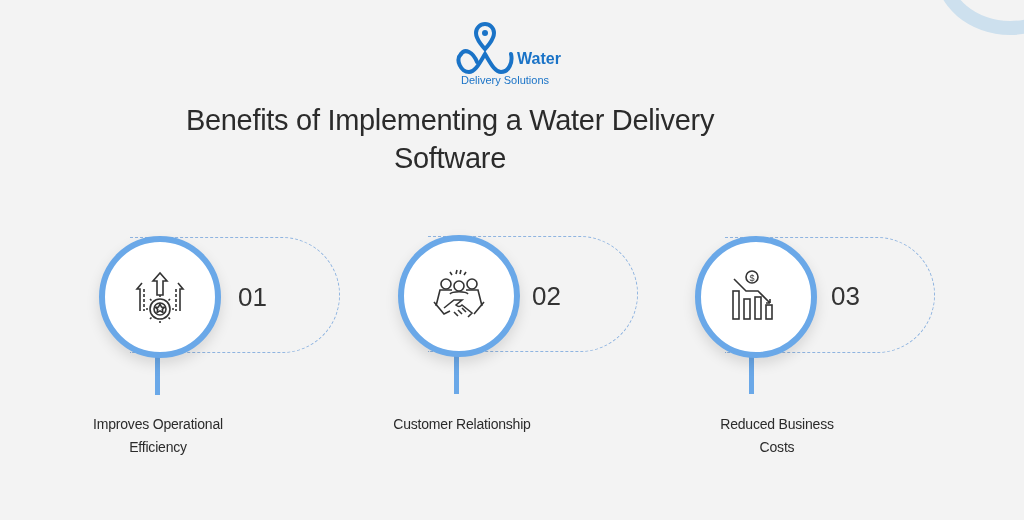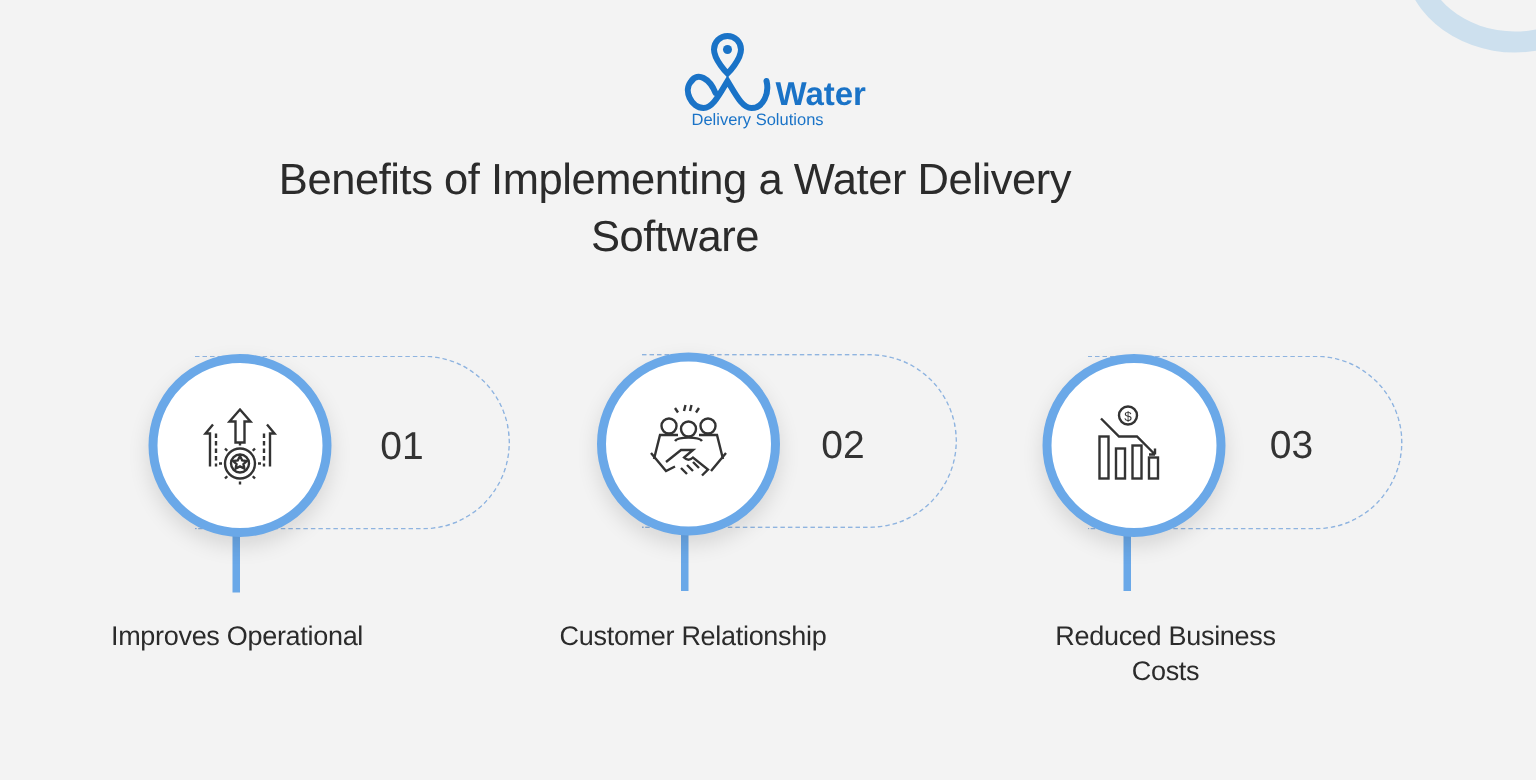--- a/index.html
+++ b/index.html
@@ -8,21 +8,21 @@
     background:#f3f3f3;
     font-family:"Liberation Sans", sans-serif;
     color:#2b2b2b;
   }
   .deco-ring {
     position:absolute; left:935px; top:-95px; width:150px; height:130px;
     border:14px solid #cde0ee; border-radius:50%; box-sizing:border-box;
   }
   .logo { position:absolute; left:455px; top:18px; width:120px; height:72px; }
   .logo-text {
-    position:absolute; left:517px; top:50px; font-size:22px; font-weight:bold;
+    position:absolute; left:517px; top:50px; font-size:16px; font-weight:bold;
     color:#1a73c7; letter-spacing:0px;
   }
   .logo-sub {
     position:absolute; left:461px; top:74px; font-size:11px; color:#1a73c7;
   }
   .title {
     position:absolute; left:0; top:101px; width:900px; text-align:center;
     font-size:29px; line-height:38px; color:#2b2b2b; letter-spacing:-0.3px;
   }
   .pill {
@@ -31,25 +31,25 @@
     border-radius:0 60px 60px 0; box-sizing:border-box;
   }
   .circle {
     position:absolute; width:122px; height:122px; border-radius:50%;
     background:#ffffff; border:6px solid #6aa8e8; box-sizing:border-box;
     box-shadow:0 6px 14px rgba(0,0,0,0.12);
     display:flex; align-items:center; justify-content:center;
   }
   .stem { position:absolute; width:5px; height:42px; background:#6aa8e8; }
   .num {
-    position:absolute; font-size:26px; color:#333; width:60px; text-align:center;
+    position:absolute; font-size:26px; color:#333; width:60px; 
   }
   .label {
     position:absolute; width:260px; text-align:center;
-    font-size:18px; line-height:23px; color:#2b2b2b; letter-spacing:-0.2px;
+    font-size:14px; line-height:23px; color:#2b2b2b; letter-spacing:-0.2px;
   }
 </style>
 </head>
 <body>
 
 <div class="deco-ring"></div>
 
 <div>
   <svg class="logo" viewBox="0 0 120 72">
     <path d="M30 6 a9 9 0 0 1 9 9 c0 7 -9 16 -9 16 c0 0 -9 -9 -9 -16 a9 9 0 0 1 9 -9z" fill="none" stroke="#1a73c7" stroke-width="4"></path>
@@ -78,20 +78,21 @@
       <path d="M44 20 v22" stroke-dasharray="3 2"></path>
       <circle cx="28" cy="40" r="10"></circle>
       <circle cx="28" cy="40" r="6"></circle>
       <path d="M28 35 l1.5 3 3 .4 -2.2 2 .6 3 -2.9 -1.5 -2.9 1.5 .6 -3 -2.2 -2 3 -.4z"></path>
       <path d="M28 28 v-2 M28 52 v2 M16 40 h-2 M40 40 h2 M19.5 31.5 l-1.5 -1.5 M36.5 48.5 l1.5 1.5 M36.5 31.5 l1.5 -1.5 M19.5 48.5 l-1.5 1.5"></path>
     </svg>
   </div>
   <div class="num" style="left:238px; top:282px;">01</div>
   <div class="label" style="left:28px; top:413px;">
     <div>Improves Operational</div>
+    <div>Efficiency</div>
   </div>
 </div>
 
 <div>
   <div class="pill" style="left:428px; top:236px;"></div>
   <div class="stem" style="left:454px; top:352px;"></div>
   <div class="circle" style="left:398px; top:235px;">
     <svg width="58" height="56" viewBox="0 0 58 56" fill="none" stroke="#333" stroke-width="1.6">
       <path d="M26 6 l1 -4 M30 6 l1 -4 M22 7 l-2 -3 M34 7 l2 -3"></path>
       <circle cx="16" cy="16" r="5"></circle>

